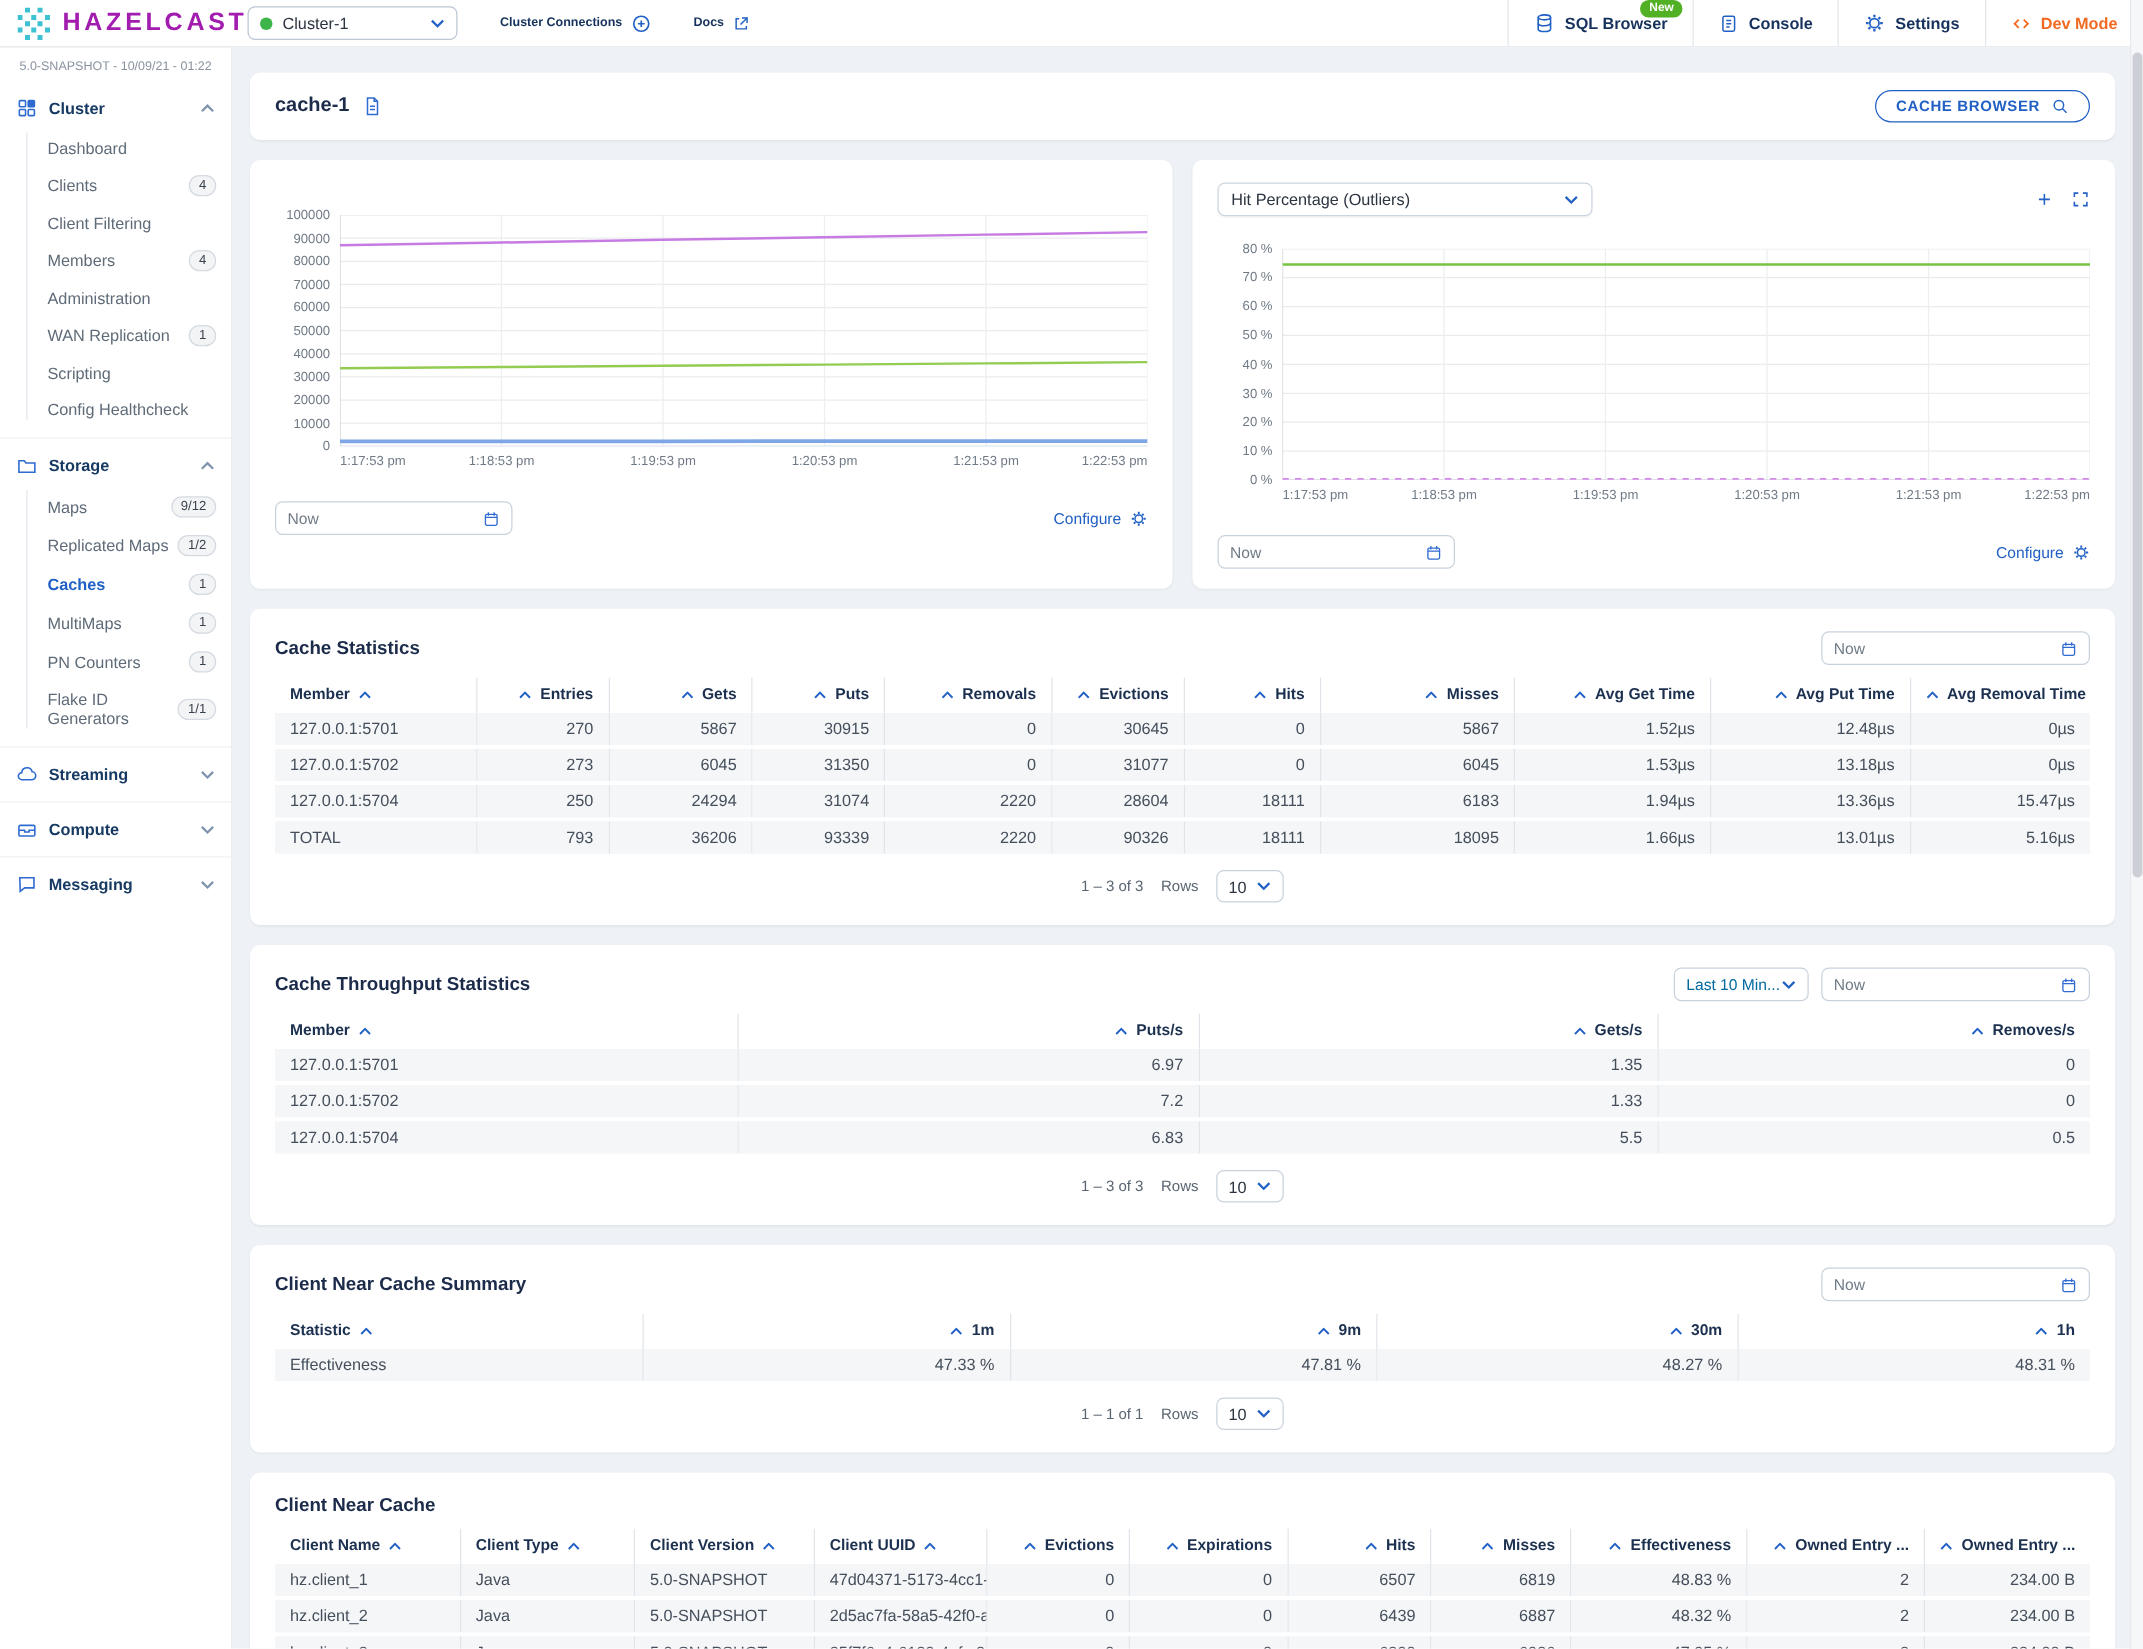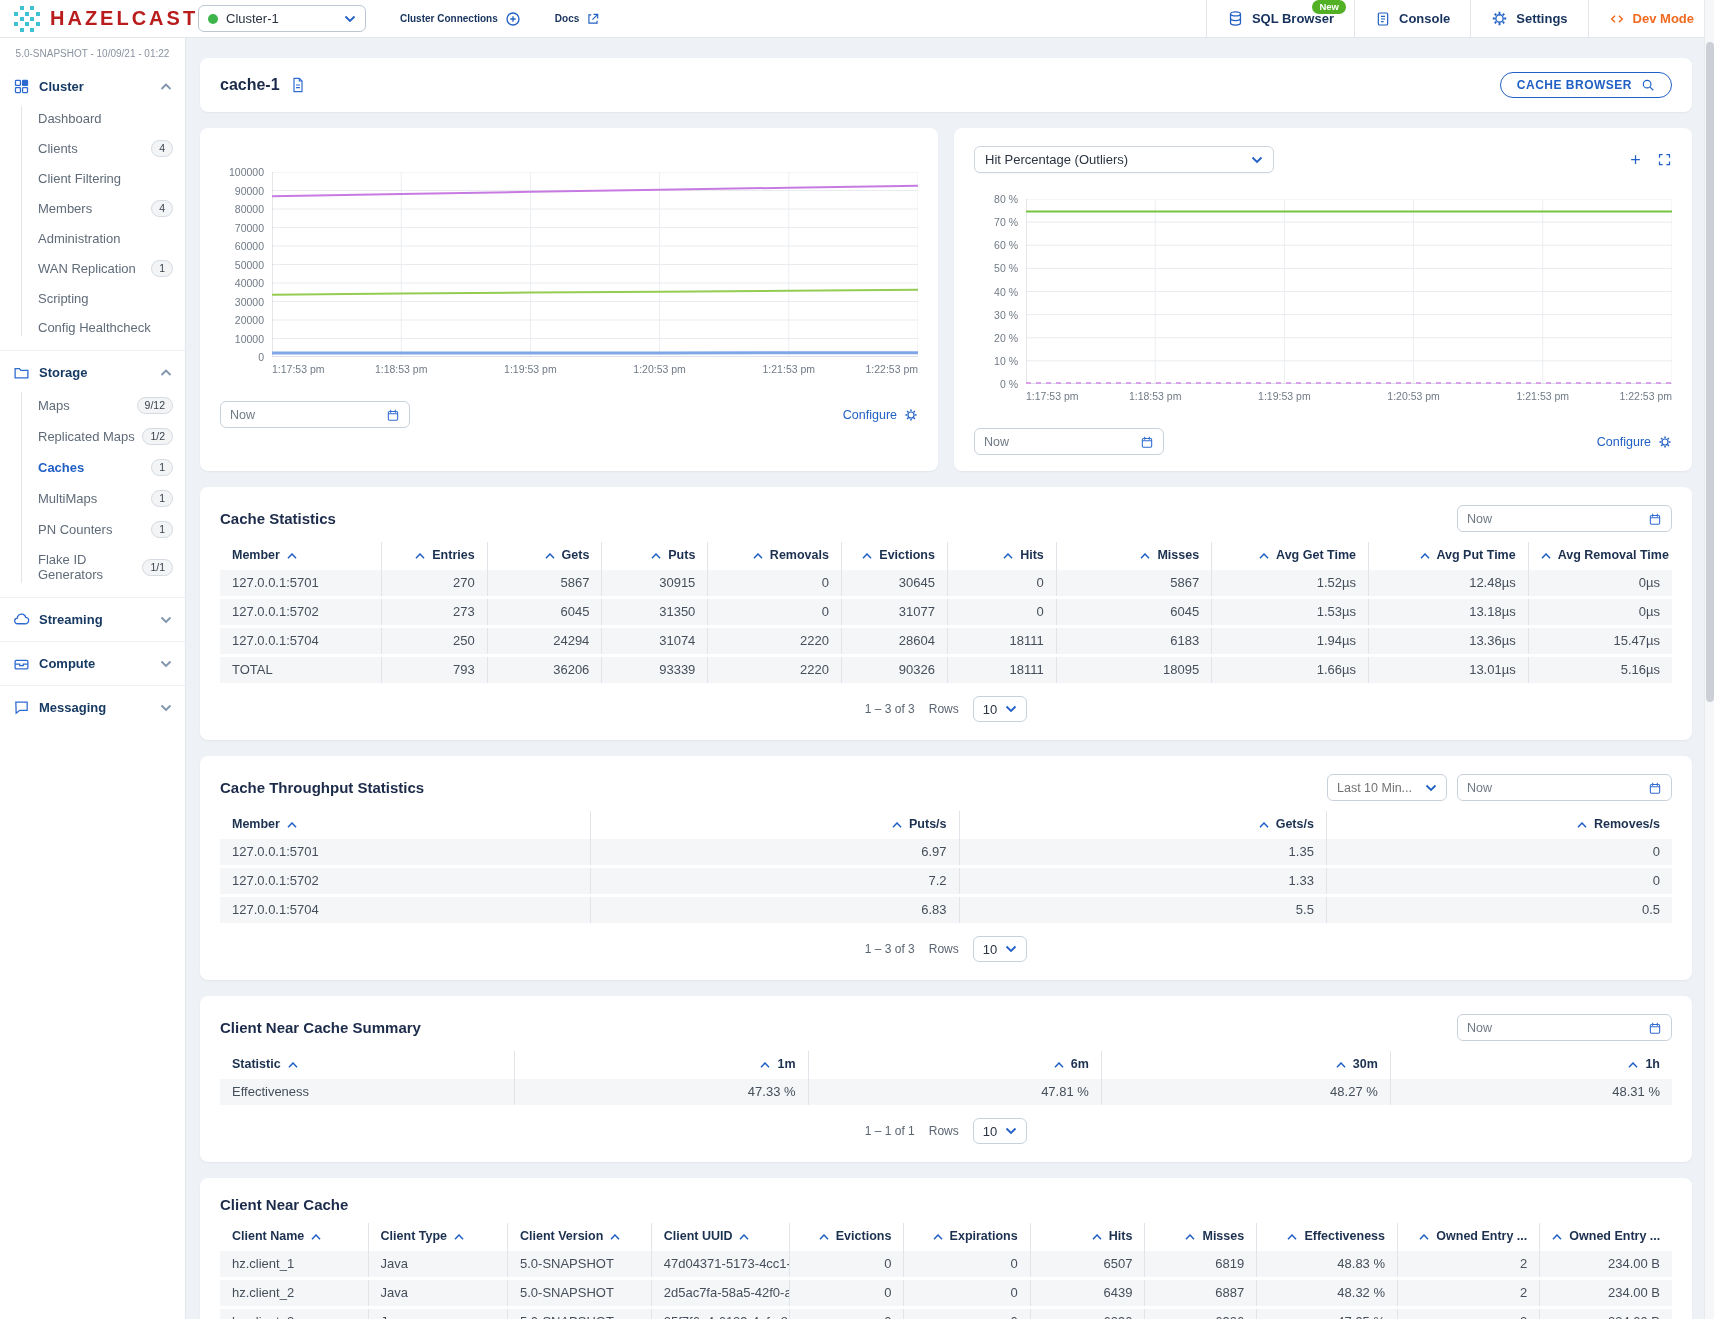--- a/index.html
+++ b/index.html
@@ -4,21 +4,21 @@
 <style>
   * { margin:0; padding:0; box-sizing:border-box; }
   html,body { width:1714px; height:1319px; overflow:hidden; background:#fff;
     font-family:"Liberation Sans", sans-serif; color:#454f5b; }
 
   
   .topbar { height:38px; display:flex; align-items:stretch; background:#fff;
     border-bottom:1px solid #e3e7ec; position:relative; z-index:5; }
   .brand { display:flex; align-items:center; gap:10px; padding:0 14px; width:186px; }
   .logo-mark { display:flex; }
-  .logo-text { font-weight:700; font-size:20px; letter-spacing:3px; color:#b91c1c; }
+  .logo-text { font-weight:700; font-size:20px; letter-spacing:3px; color:#a21caf; }
   .cluster-select { display:flex; align-items:center; gap:8px; align-self:center;
     margin-left:12px; width:168px; height:27px; border:1px solid #bcc7d3; border-radius:6px;
     padding:0 9px; font-size:13px; color:#2b3440; background:#fff; cursor:pointer; }
   .cdot { width:10px; height:10px; border-radius:50%; background:#3db54a; }
   .cname { flex:1; }
   .sel-chev { display:flex; color:#2160c4; }
   .hlink { display:flex; align-items:center; gap:7px; margin-left:34px; font-size:10px;
     font-weight:700; color:#16325c; cursor:pointer; }
   .hlink-ic { display:flex; color:#2160c4; }
   .hspacer { flex:1; }
@@ -93,23 +93,23 @@
   .date-input .cal { display:flex; color:#2f6bd1; }
   .cfg-link { display:flex; align-items:center; gap:7px; color:#2160c4; font-size:12.5px;
     cursor:pointer; }
   .cfg-link .gear { display:flex; }
 
   
   .table-card { padding:18px 20px 12px; }
   .card-head { display:flex; justify-content:space-between; align-items:center; }
   h2 { font-size:15px; font-weight:700; color:#1c2b4a; }
   .head-controls { display:flex; gap:10px; }
-  .range-select { display:flex; align-items:center; justify-content:space-between; width:120px;
+  .range-select { display:flex; align-items:center; justify-content:space-between; width:108px;
     height:27px; border:1px solid #c9d2dc; border-radius:6px; padding:0 9px; font-size:12.5px;
-    color:#737373; background:#fff; cursor:pointer; }
+    color:#0369a1; background:#fff; cursor:pointer; }
   .date-w { width:215px; }
   .tbl { margin-top:10px; }
   table { width:100%; table-layout:fixed; border-collapse:collapse; }
   th { font-size:12.5px; font-weight:700; color:#1c3150; padding:6px 12px 8px;
     white-space:nowrap; overflow:hidden; cursor:pointer; }
   th, td { border-left:1px solid #e1e5ea; }
   th:first-child, td:first-child { border-left:none; }
   td { font-size:13px; color:#454f5b; padding:5px 12px; line-height:16px;
     white-space:nowrap; overflow:hidden; background:#f5f6f8; border-bottom:3px solid #fff; }
   .al-left { text-align:left; }
@@ -841,21 +841,21 @@
                   </span></th>
                 <th class="al-right"><span class="caret">
                     <svg width="10" height="6" viewBox="0 0 10 6">
                       <polyline points="1,5.2 5,1 9,5.2" fill="none" stroke="currentColor" stroke-width="1.5"></polyline>
                     </svg>
                   </span><span>1m</span></th>
                 <th class="al-right"><span class="caret">
                     <svg width="10" height="6" viewBox="0 0 10 6">
                       <polyline points="1,5.2 5,1 9,5.2" fill="none" stroke="currentColor" stroke-width="1.5"></polyline>
                     </svg>
-                  </span><span>6m</span></th>
+                  </span><span>9m</span></th>
                 <th class="al-right"><span class="caret">
                     <svg width="10" height="6" viewBox="0 0 10 6">
                       <polyline points="1,5.2 5,1 9,5.2" fill="none" stroke="currentColor" stroke-width="1.5"></polyline>
                     </svg>
                   </span><span>30m</span></th>
                 <th class="al-right"><span class="caret">
                     <svg width="10" height="6" viewBox="0 0 10 6">
                       <polyline points="1,5.2 5,1 9,5.2" fill="none" stroke="currentColor" stroke-width="1.5"></polyline>
                     </svg>
                   </span><span>1h</span></th>

